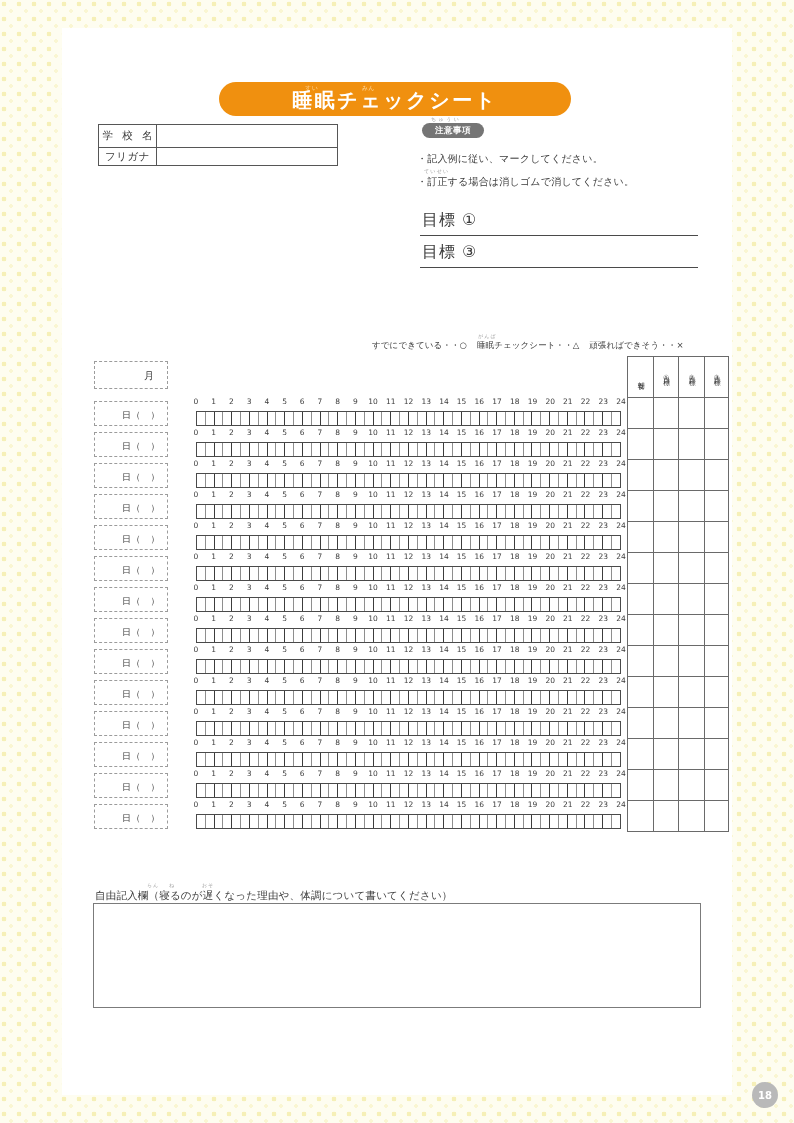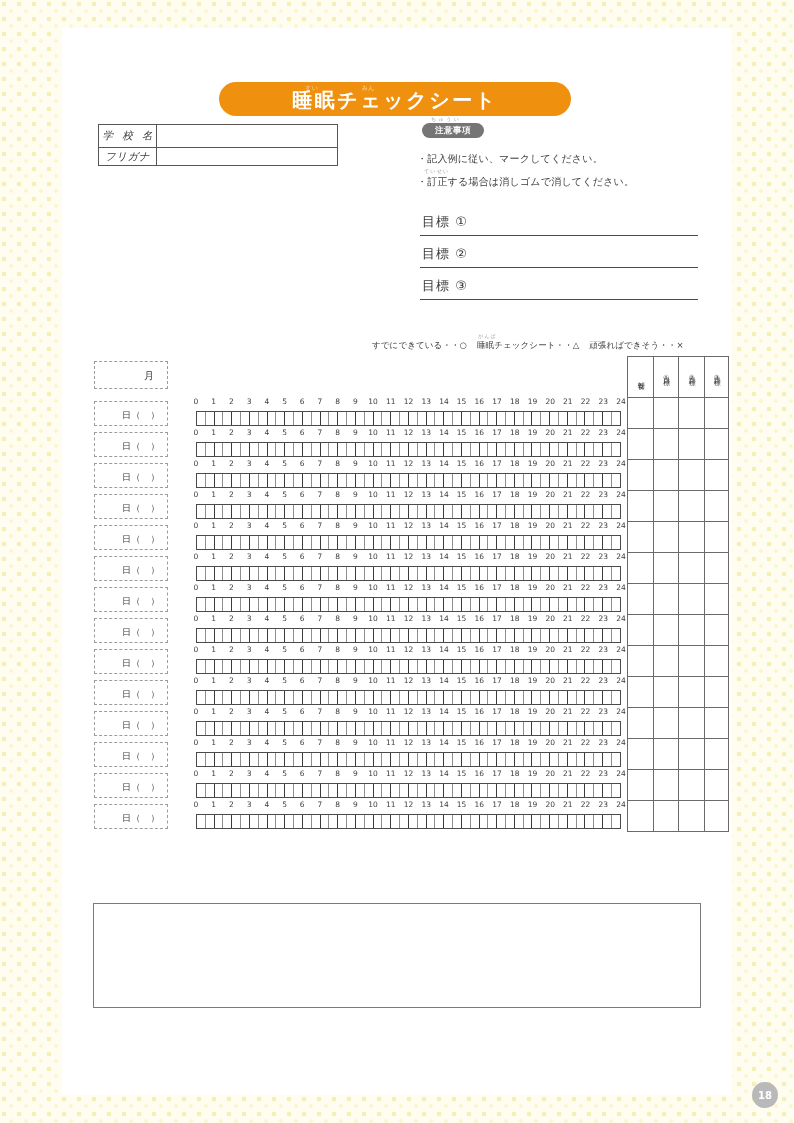--- a/index.html
+++ b/index.html
@@ -49,21 +49,20 @@
     width:70px;display:flex;justify-content:space-between;
     color:#ffd9a0;font-size:6px;letter-spacing:0.5px;
     margin-left:-55px;
   }
   .title-ruby span{display:block;}
 
   
   .name-table{
     position:absolute;left:36px;top:96px;
     border-collapse:collapse;
-    font-style:italic;
   }
   .name-table td{
     border:1px solid #565656;
     height:22px;
     font-size:10.5px;color:#3b3b3b;
     padding:0;
   }
   .name-table td.lbl{
     width:54px;text-align:center;letter-spacing:3px;padding-left:3px;
     white-space:nowrap;
@@ -93,21 +92,21 @@
   }
 
   
   .goals{position:absolute;left:358px;top:176px;width:278px;}
   .goal-row{
     border-bottom:1px solid #4a4a4a;
     height:31px;position:relative;
   }
   .goal-label{
     position:absolute;left:2px;bottom:4px;
-    font-size:13px;color:#3b3b3b;letter-spacing:1px;
+    font-size:16px;color:#3b3b3b;letter-spacing:1px;
   }
 
   
   .legend{
     position:absolute;left:310px;top:312px;
     font-size:8.5px;color:#3b3b3b;white-space:nowrap;letter-spacing:0.1px;
   }
   .legend .lg-item{position:relative;display:inline-block;margin-right:7px;}
   .lg-ruby{
     position:absolute;top:-7px;left:1px;font-size:5px;color:#9a9a9a;letter-spacing:1.2px;
@@ -264,23 +263,20 @@
       </div>
       <div class="notice-line">
         <span class="nl-ruby">ていせい</span>
         <span>・訂正する場合は消しゴムで消してください。</span>
       </div>
     </div>
 
     <div class="goals">
       <div class="goal-row">
         <span class="goal-label">目標 ①</span>
-      </div>
-      <div class="goal-row">
-        <span class="goal-label">目標 ②</span>
       </div>
       <div class="goal-row">
         <span class="goal-label">目標 ③</span>
       </div>
     </div>
 
     <div class="legend">
       <span class="lg-item">
         <span class="lg-ruby"></span>
         <span>すでにできている・・○</span>
@@ -1572,20 +1568,24 @@
             <div class="right-cells">
               <div class="rc-cell"></div>
               <div class="rc-cell"></div>
               <div class="rc-cell"></div>
               <div class="rc-cell"></div>
             </div>
           </div>
         </div>
     </div>
 
+    <div class="free-title">
+      <span id="free-ruby-host"><span class="ft-ruby" style="left: 52px;">らん</span><span class="ft-ruby" style="left: 74px;">ね</span><span class="ft-ruby" style="left: 107px;">おそ</span></span>
+      <span>自由記入欄（寝るのが遅くなった理由や、体調について書いてください）</span>
+    </div>
     <div class="free-box"></div>
 
   </div>
 </div>
 
 <div class="page-badge">
   <span class="page-badge-text">18</span>
 </div>
 
 </body></html>

